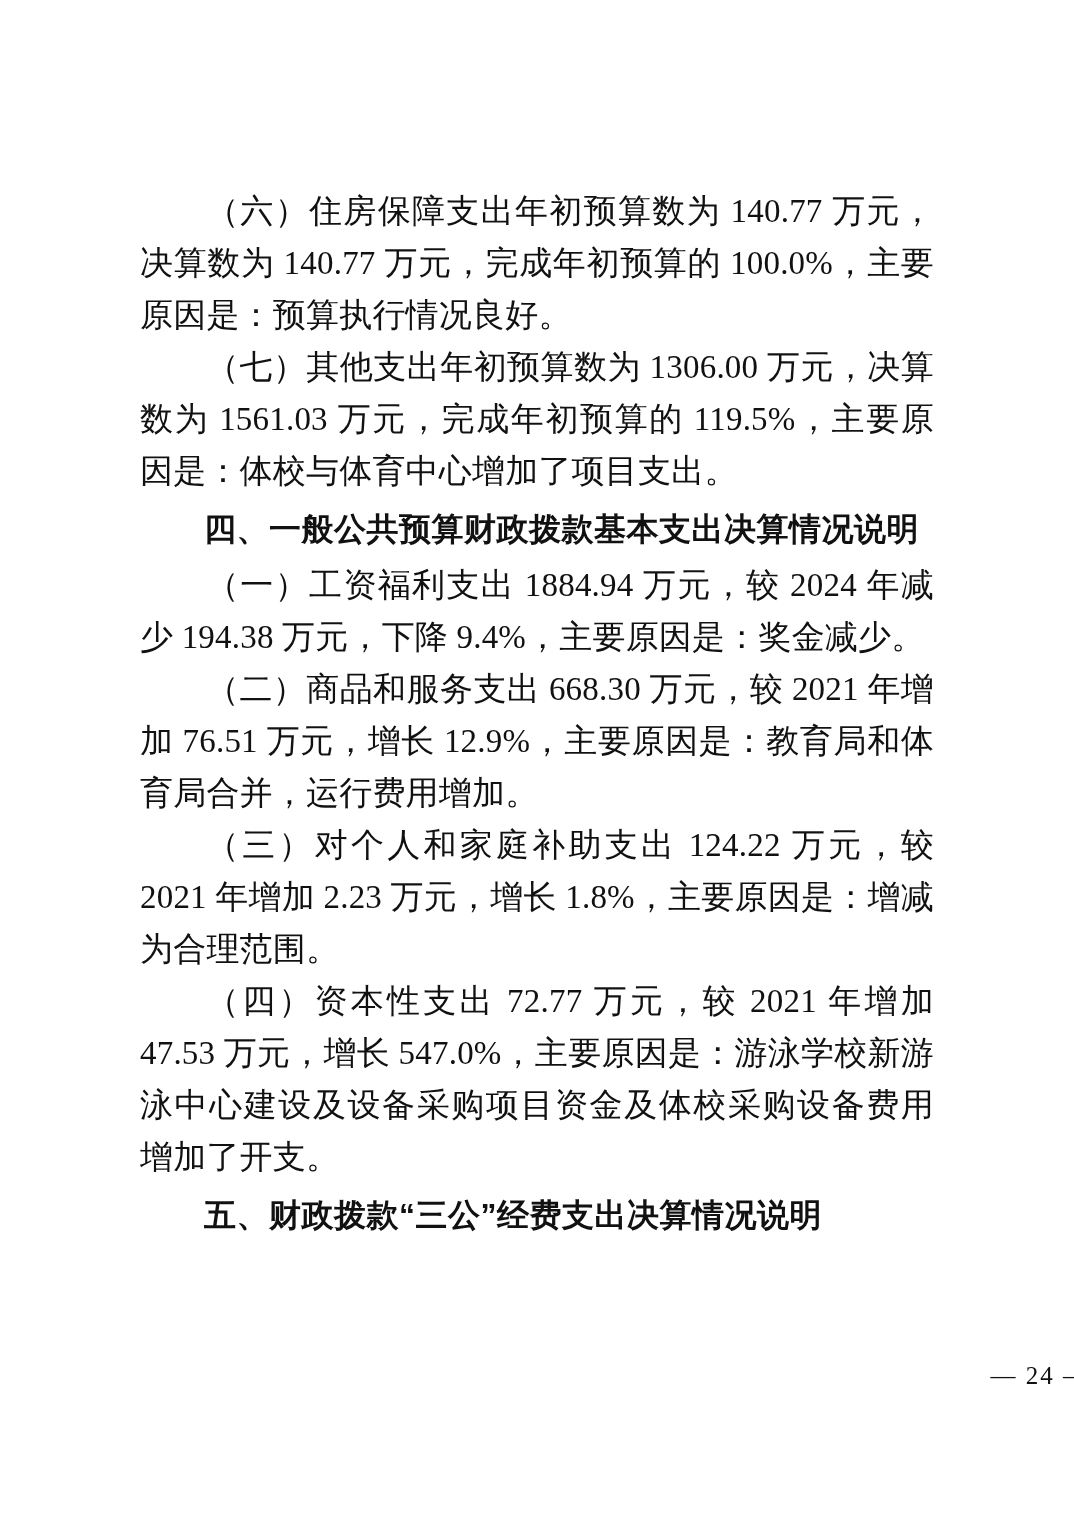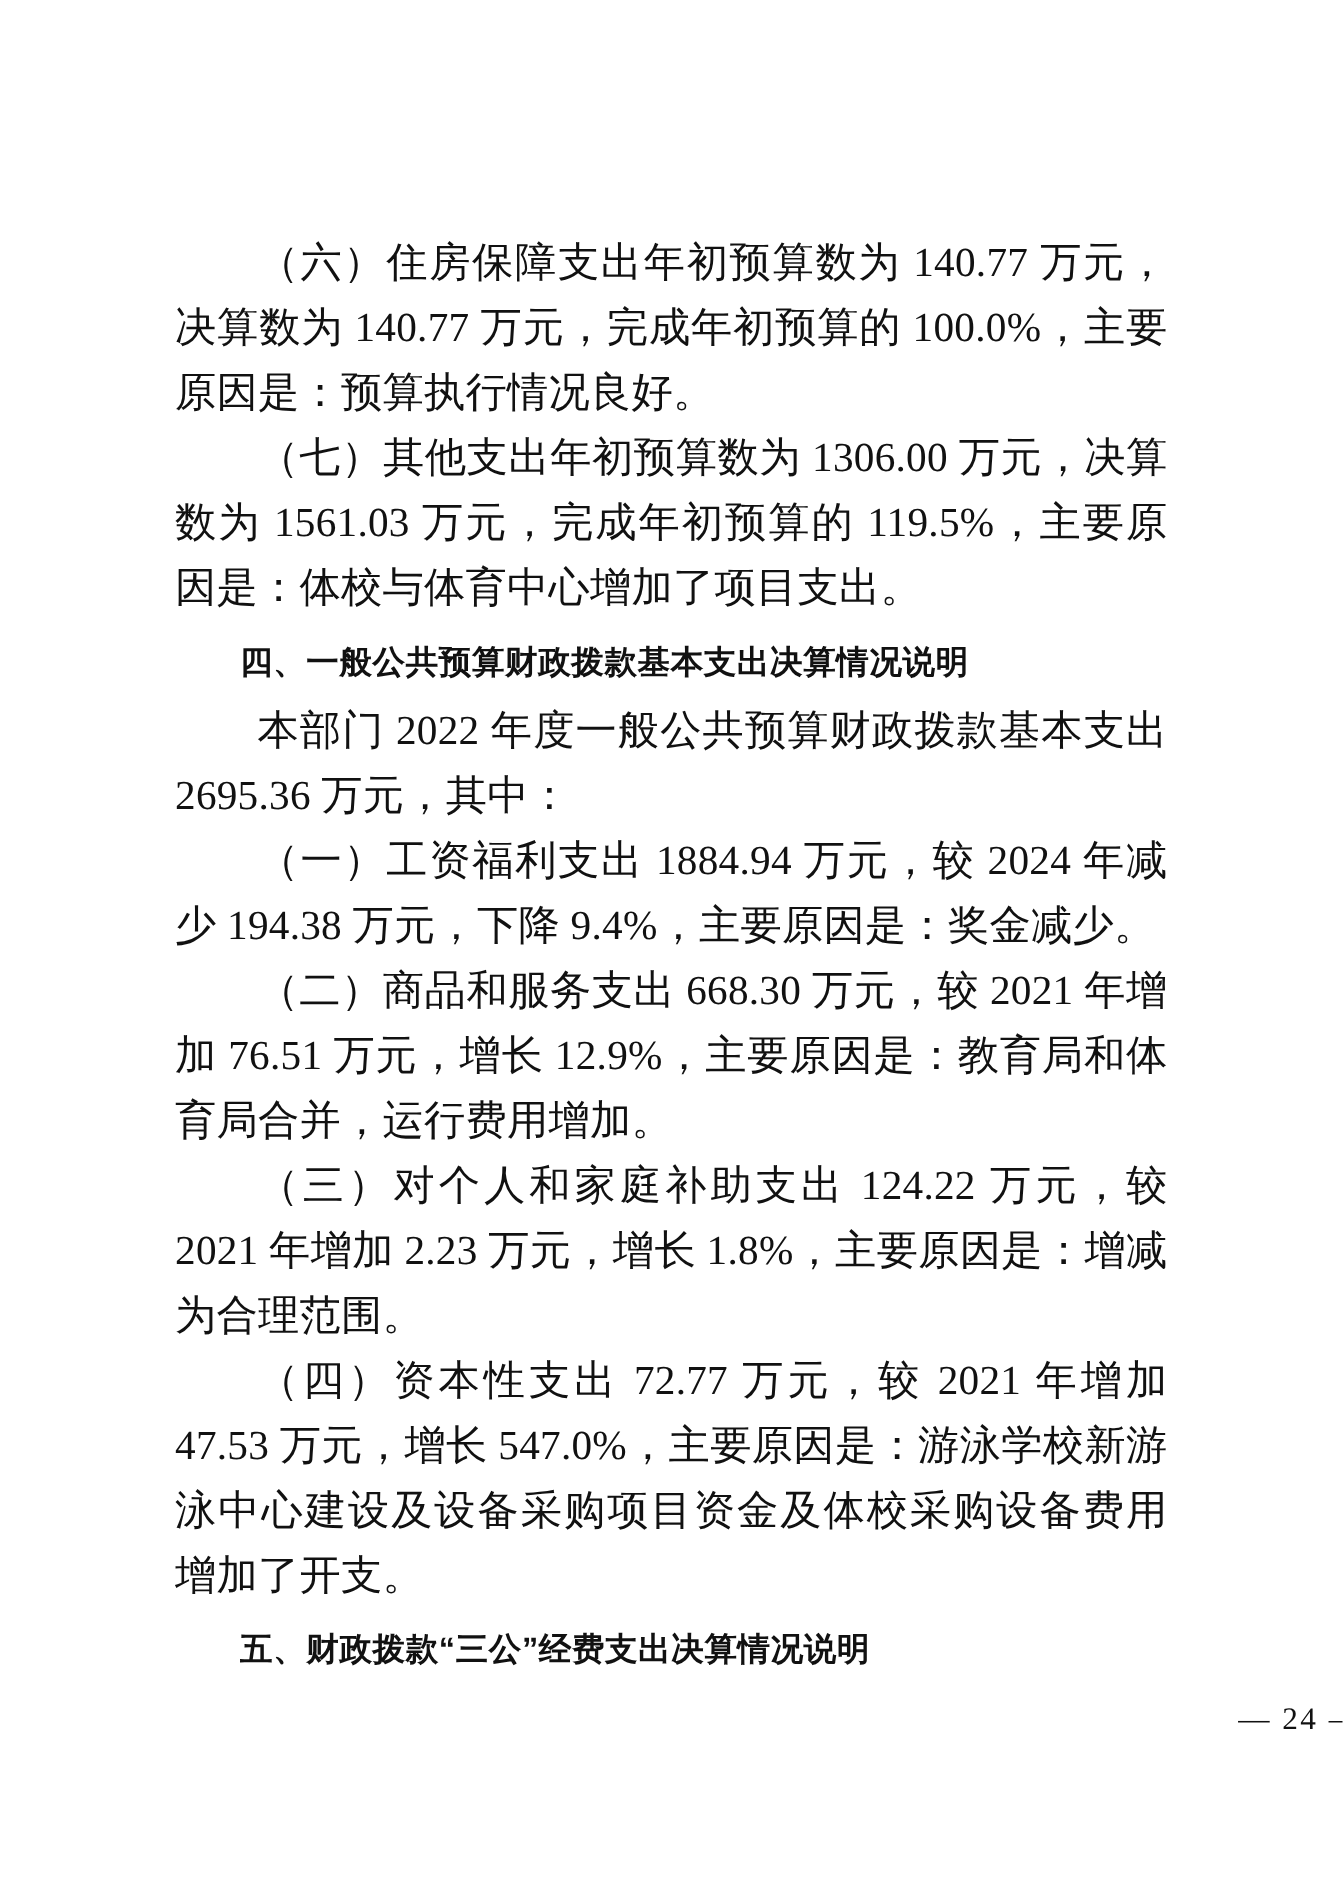--- a/index.html
+++ b/index.html
@@ -30,21 +30,21 @@
     text-align: justify;
     text-justify: inter-ideograph;
     letter-spacing: 0.2px;
     margin: 0;
   }
   .para {
     text-indent: 2em;
     margin: 0 0 0 0;
   }
   .heading {
-    font-size: 26px;
+    font-size: 32px;
     line-height: 52px;
     font-weight: bold;
     text-indent: 2em;
     margin: 0;
     font-family: "Liberation Sans", "DejaVu Sans", sans-serif;
     letter-spacing: 0.5px;
   }
   .heading-space-top {
     margin-top: 6px;
   }
@@ -72,21 +72,20 @@
 <body>
 
 <div class="page">
 
   <p class="body-text para">（六）住房保障支出年初预算数为 140.77 万元，决算数为 140.77 万元，完成年初预算的 100.0%，主要原因是：预算执行情况良好。</p>
 
   <p class="body-text para">（七）其他支出年初预算数为 1306.00 万元，决算数为 1561.03 万元，完成年初预算的 119.5%，主要原因是：体校与体育中心增加了项目支出。</p>
 
   <p class="body-text heading heading-space-top heading-space-bottom">四、一般公共预算财政拨款基本支出决算情况说明</p>
 
-  <p class="body-text para">本部门 2022 年度一般公共预算财政拨款基本支出 2695.36 万元，其中：</p>
 
   <p class="body-text para">（一）工资福利支出 1884.94 万元，较 2024 年减少 194.38 万元，下降 9.4%，主要原因是：奖金减少。</p>
 
   <p class="body-text para">（二）商品和服务支出 668.30 万元，较 2021 年增加 76.51 万元，增长 12.9%，主要原因是：教育局和体育局合并，运行费用增加。</p>
 
   <p class="body-text para">（三）对个人和家庭补助支出 124.22 万元，较 2021 年增加 2.23 万元，增长 1.8%，主要原因是：增减为合理范围。</p>
 
   <p class="body-text para">（四）资本性支出 72.77 万元，较 2021 年增加 47.53 万元，增长 547.0%，主要原因是：游泳学校新游泳中心建设及设备采购项目资金及体校采购设备费用增加了开支。</p>
 
   <p class="body-text heading heading-space-top">五、财政拨款“三公”经费支出决算情况说明</p>

